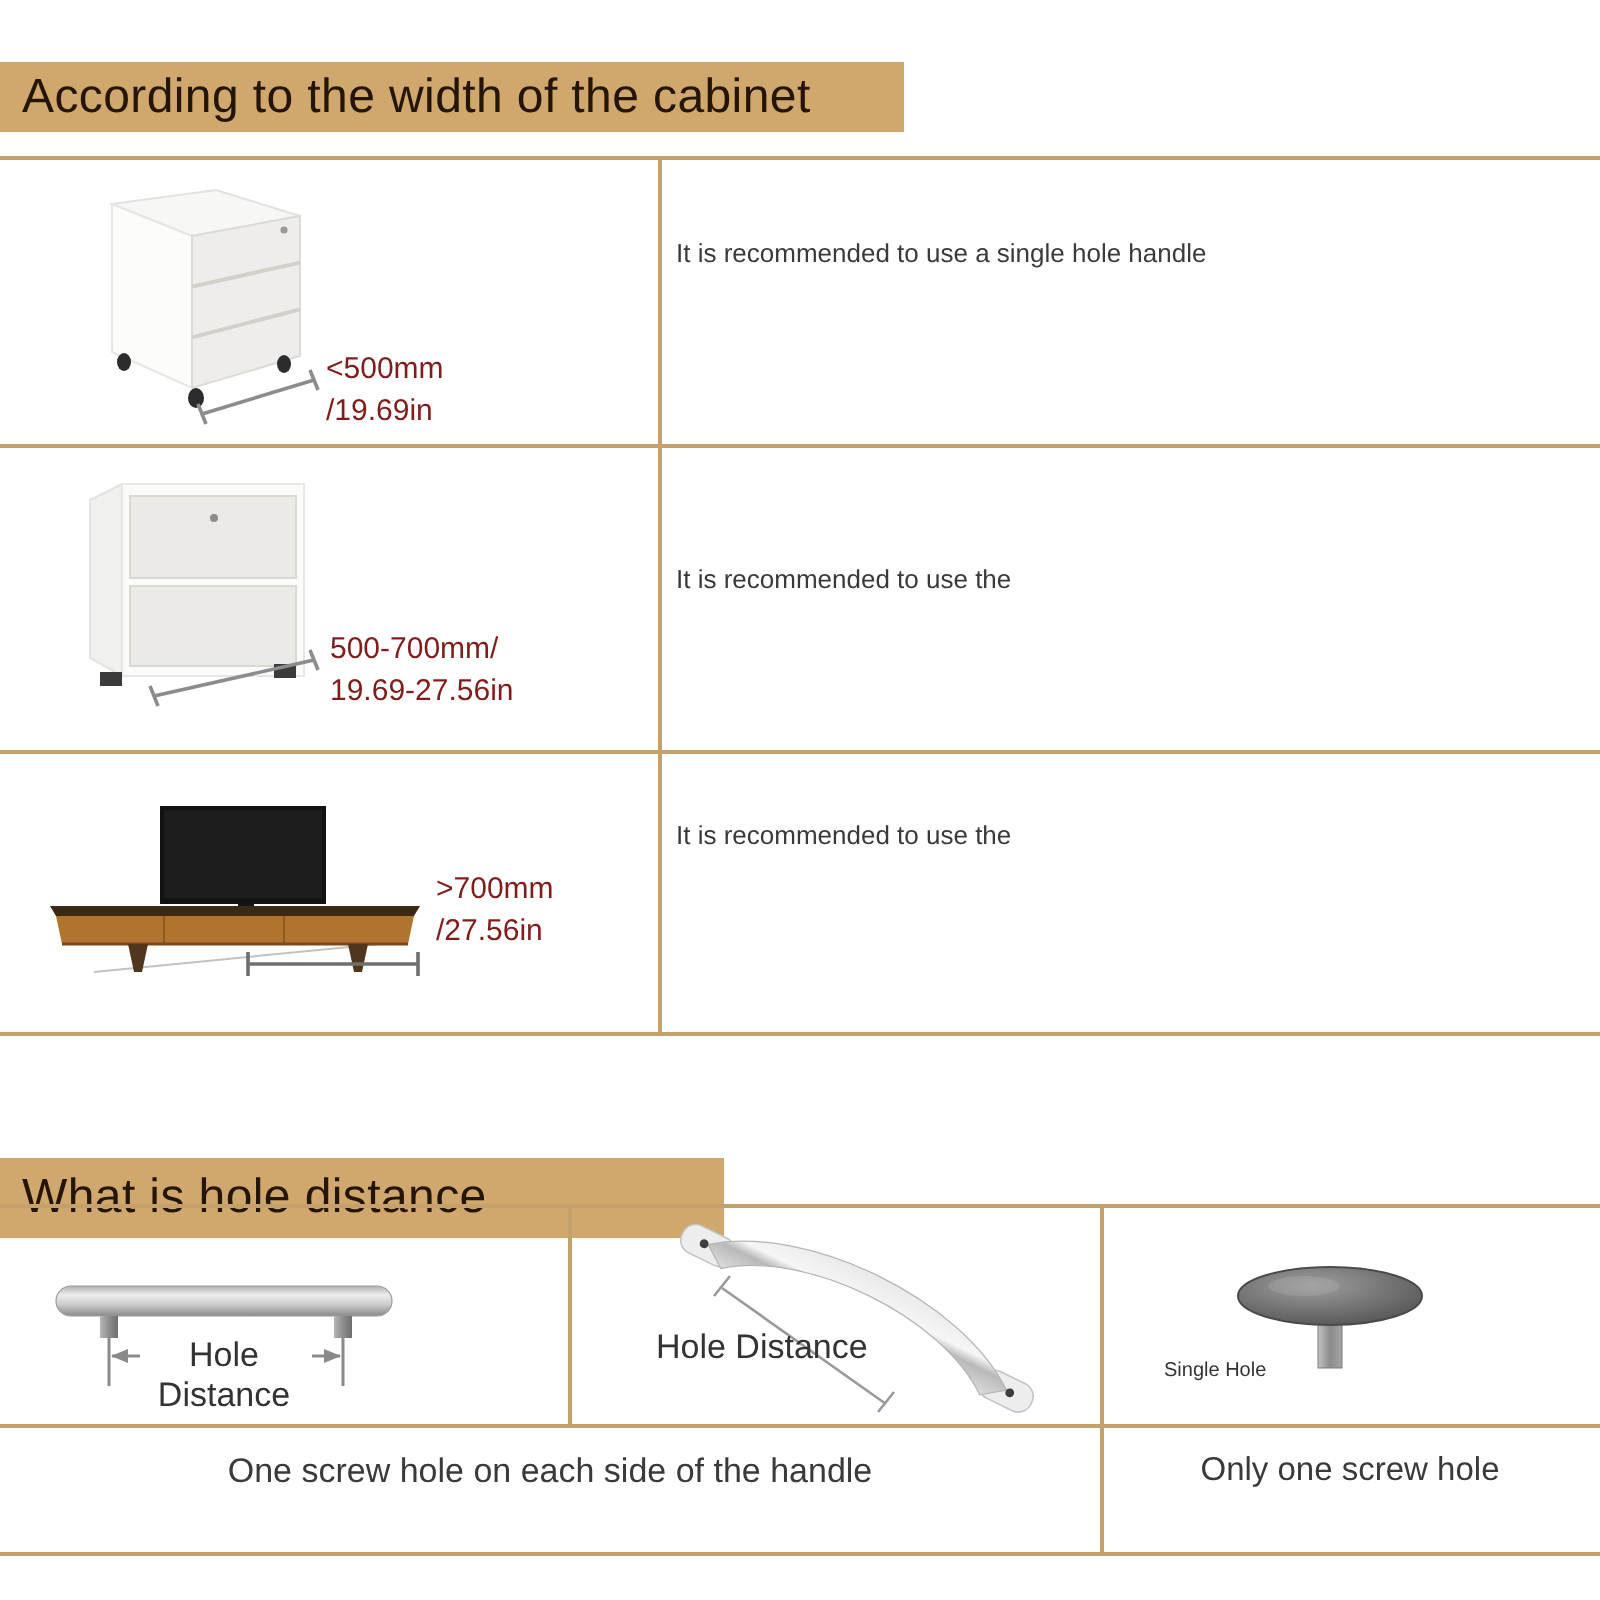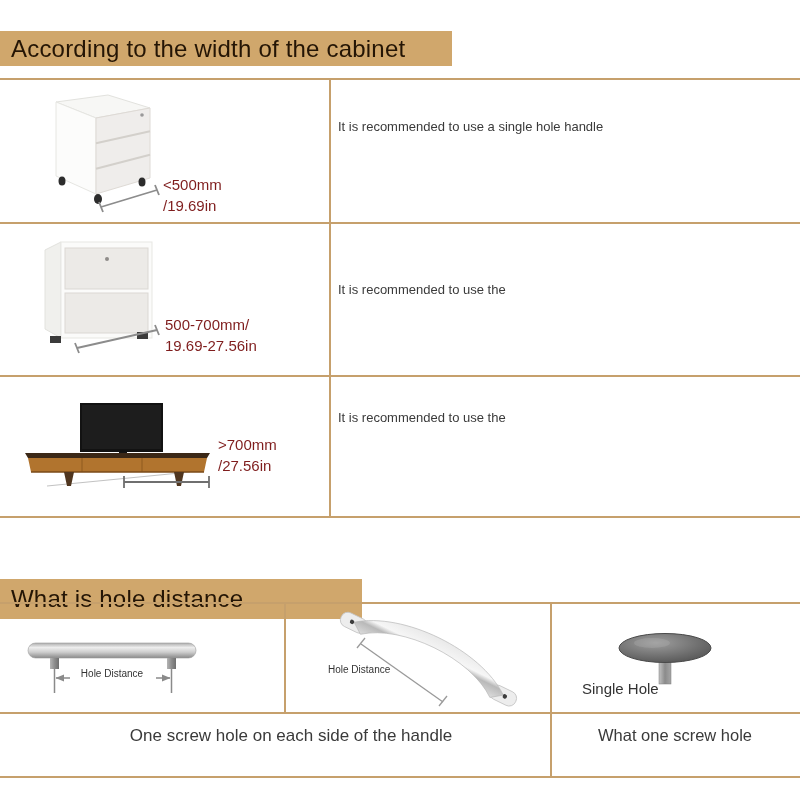--- a/index.html
+++ b/index.html
@@ -6,21 +6,21 @@
   #page{position:relative;width:800px;height:800px;background:#ffffff;overflow:hidden;
         font-family:"Liberation Sans","DejaVu Sans",sans-serif;color:#3d3d3d;}
   .banner{position:absolute;left:0;background:#d0a76c;color:#241505;
           display:flex;align-items:center;padding-left:11px;box-sizing:border-box;
           font-size:24px;letter-spacing:.2px;}
   .hline{position:absolute;left:0;width:800px;height:2px;background:#c6a06c;}
   .vline{position:absolute;width:2px;background:#c6a06c;}
   .rec{position:absolute;left:338px;font-size:13px;line-height:27px;color:#3a3a3a;}
   .sizelab{position:absolute;font-size:15px;line-height:21px;color:#7f1d1d;}
   .note{position:absolute;text-align:center;color:#3a3a3a;}
-  .hd-label{position:absolute;font-size:10px;color:#333;}
+  .hd-label{position:absolute;font-size:17px;color:#333;}
   svg{position:absolute;display:block;}
 </style>
 </head>
 <body>
 
 <div id="page">
 
   <div class="banner" style="top:31px;height:35px;width:452px;">
     <span>According to the width of the cabinet</span>
   </div>
@@ -176,22 +176,22 @@
       <linearGradient id="gstem" x1="0" y1="0" x2="1" y2="0">
         <stop offset="0" stop-color="#c2c2c2"></stop>
           <stop offset=".5" stop-color="#8b8b8b"></stop>
         <stop offset="1" stop-color="#a5a5a5"></stop>
       </linearGradient>
     </defs>
     <rect x="89" y="48" width="12" height="24" fill="url(#gstem)" stroke="#7c7c7c" stroke-width=".5"></rect>
     <ellipse cx="95" cy="36" rx="46" ry="14.5" fill="url(#gknob)" stroke="#4a4a4a" stroke-width="1"></ellipse>
     <ellipse cx="82" cy="31" rx="18" ry="5" fill="#b2b2b2" opacity=".3"></ellipse>
   </svg>
-  <div class="hd-label" style="left:582px;top:680px;font-size:15px;">Single Hole</div>
+  <div class="hd-label" style="left:582px;top:680px;font-size:10px;">Single Hole</div>
 
-  <div class="note" style="left:16px;width:550px;top:723px;font-size:17px;line-height:25px;">
+  <div class="note" style="left:0;width:550px;top:723px;font-size:17px;line-height:25px;">
     <div>One screw hole on each side of the handle</div>
   </div>
   <div class="note" style="left:550px;width:250px;top:722px;font-size:16.5px;line-height:26px;">
-    <div>What one screw hole</div>
+    <div>Only one screw hole</div>
   </div>
 
 </div>
 
 </body></html>

